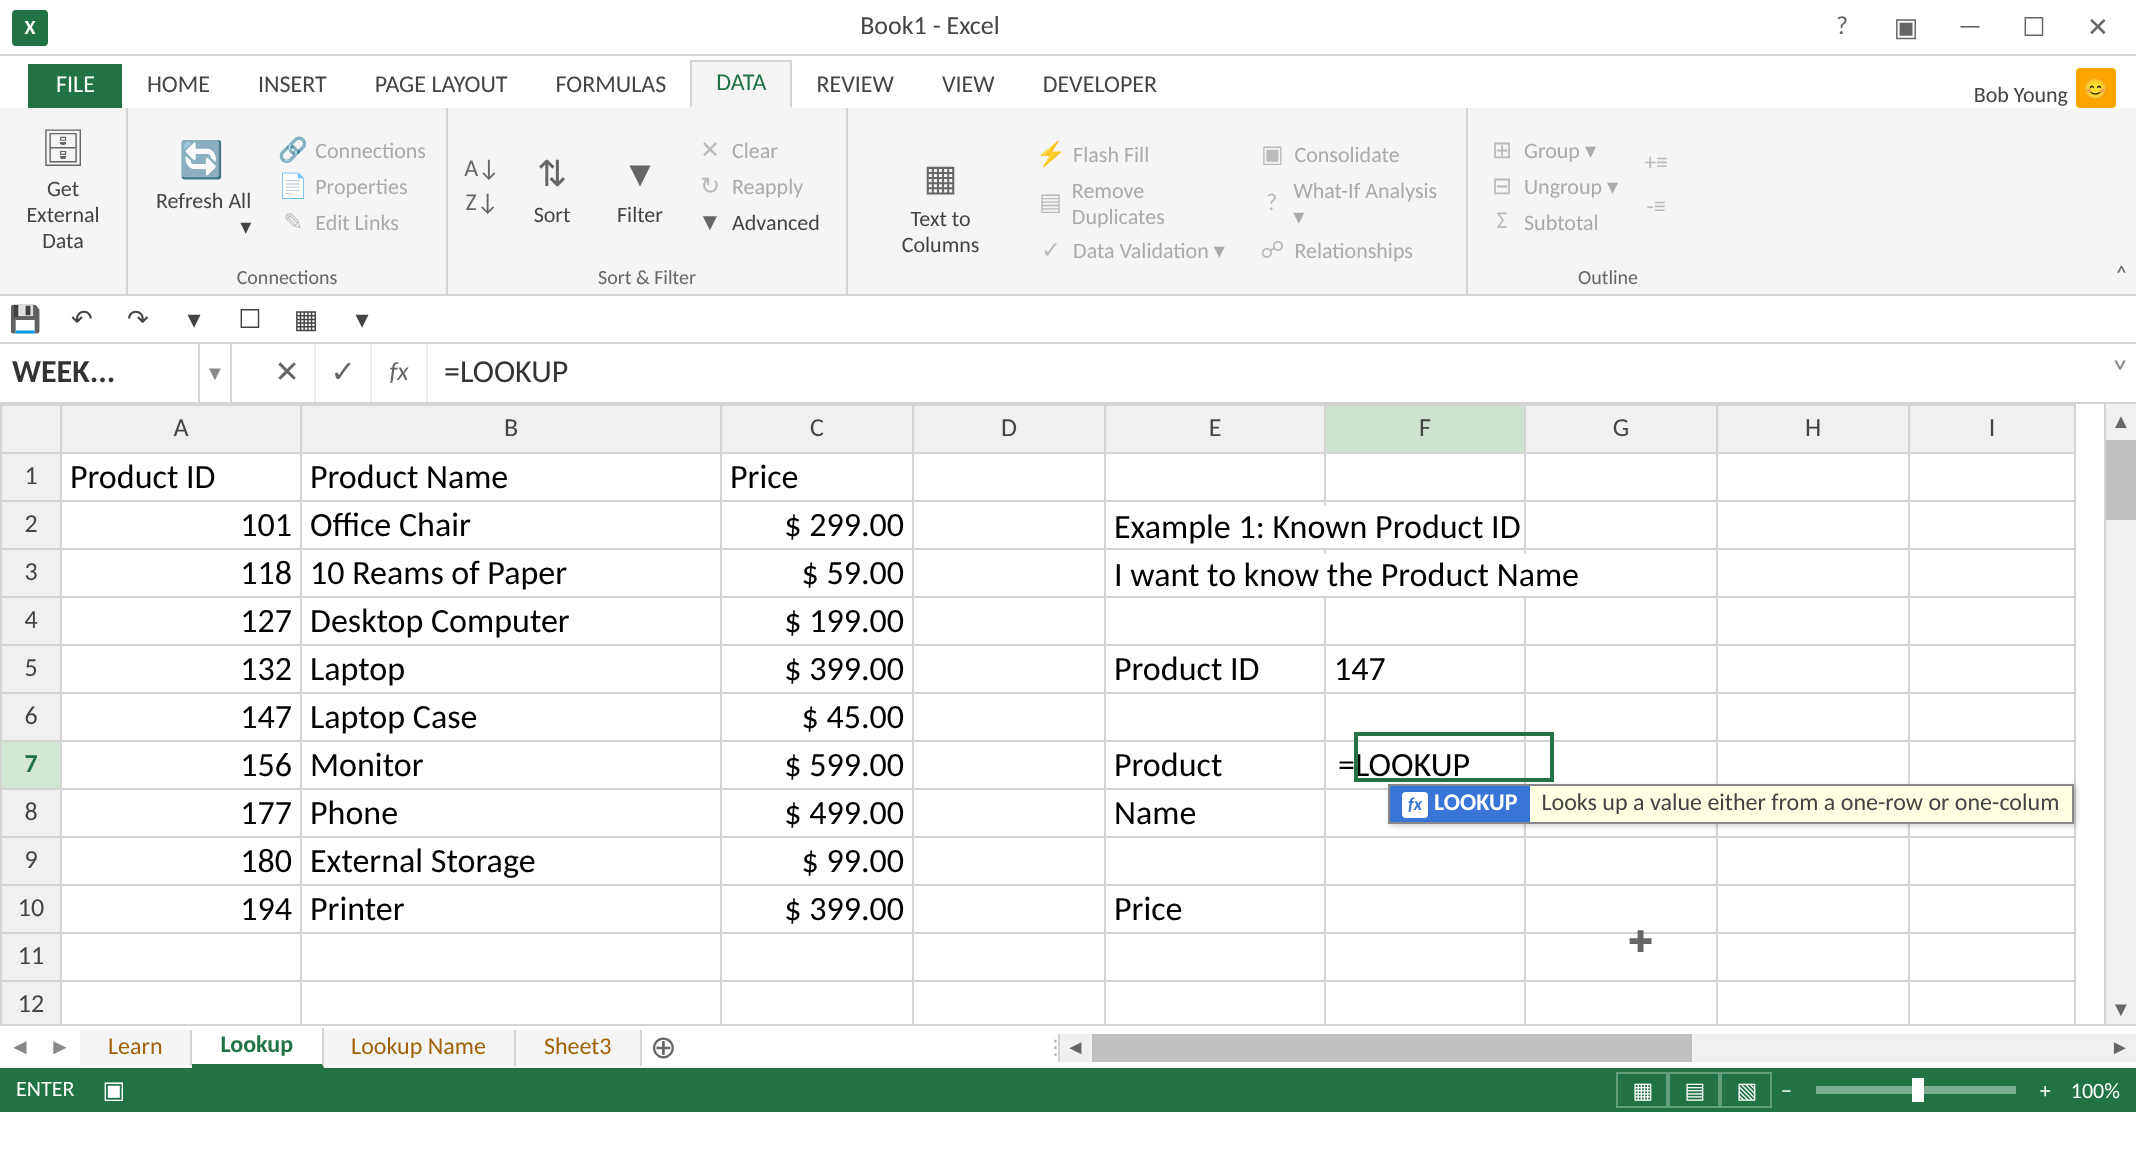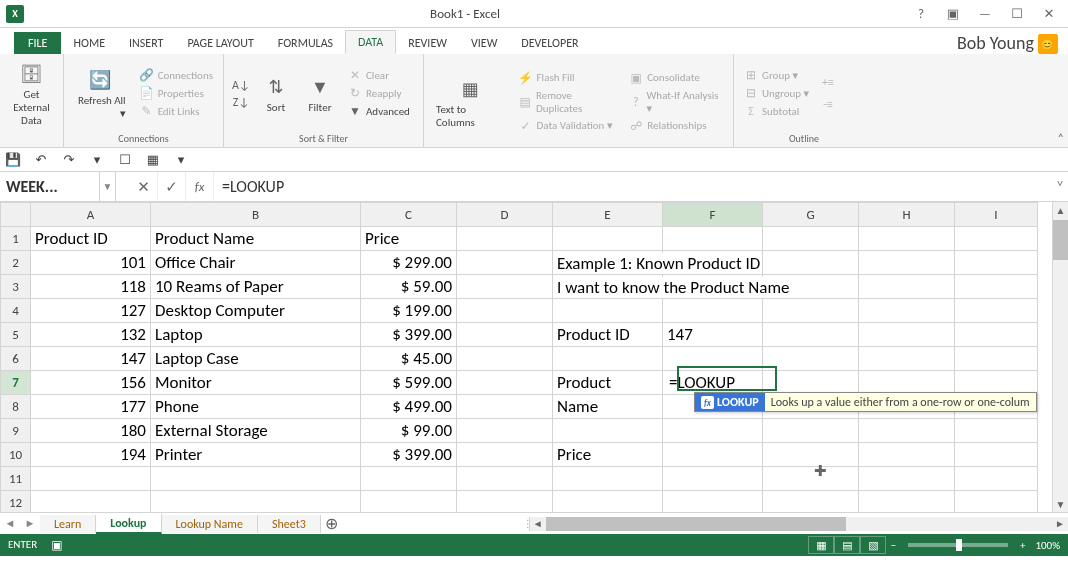--- a/index.html
+++ b/index.html
@@ -11,21 +11,21 @@
   .title-bar .title { flex: 1; text-align: center; font-size: 13px; color: #444; }
   .title-bar .controls { display: flex; gap: 2px; margin-right: 4px; }
   .title-bar .controls .ctl { width: 30px; height: 22px; display: flex; align-items: center; justify-content: center; color: #666; font-size: 13px; cursor: pointer; }
 
   
   .menu-tabs { height: 26px; background: #fff; display: flex; align-items: flex-end; padding-left: 14px; }
   .file-tab { background: #217346; color: #fff; padding: 4px 14px; font-size: 12px; cursor: pointer; }
   .menu-tab { padding: 4px 12px; font-size: 12px; color: #444; cursor: pointer; text-transform: uppercase; }
   .menu-tab.active { border: 1px solid #d4d4d4; border-bottom: 1px solid #f5f5f5; background: #f5f5f5; color: #217346; }
   .menu-spacer { flex: 1; }
-  .user-name { font-size: 18px; color: #444; padding-right: 4px; }
+  .user-name { font-size: 11px; color: #444; padding-right: 4px; }
   .user-avatar { width: 20px; height: 20px; background: #ffa500; border-radius: 2px; margin-right: 10px; display: flex; align-items: center; justify-content: center; font-size: 10px; }
 
   
   .ribbon { height: 94px; background: #f5f5f5; border-bottom: 1px solid #d4d4d4; display: flex; position: relative; }
   .ribbon-group { border-right: 1px solid #d4d4d4; display: flex; flex-direction: column; padding: 2px 6px 0 6px; }
   .ribbon-group-label { font-size: 10px; color: #666; text-align: center; padding: 2px 0; }
   .ribbon-body { flex: 1; display: flex; align-items: center; gap: 4px; }
   .ribbon-btn-big { display: flex; flex-direction: column; align-items: center; padding: 2px 6px; font-size: 11px; color: #444; cursor: pointer; }
   .ribbon-btn-big .icon-box { width: 28px; height: 28px; display: flex; align-items: center; justify-content: center; font-size: 18px; color: #666; }
   .ribbon-stack { display: flex; flex-direction: column; gap: 2px; }
@@ -202,21 +202,21 @@
           </div>
       </div>
     </div>
     <div class="ribbon-group-label">Sort &amp; Filter</div>
   </div>
 
   <div class="ribbon-group" style="width:310px">
     <div class="ribbon-body">
       <div class="ribbon-btn-big">
         <div class="icon-box">▦</div>
-        <span style="text-align:left;white-space:pre-line">Text to Columns</span>
+        <span style="text-align:center;white-space:pre-line">Text to Columns</span>
       </div>
       <div class="ribbon-stack">
         <div class="ribbon-btn-sm disabled">
             <span class="ic">⚡</span>
             <span>Flash Fill</span>
           </div>
         <div class="ribbon-btn-sm disabled">
             <span class="ic">▤</span>
             <span>Remove Duplicates</span>
           </div>

